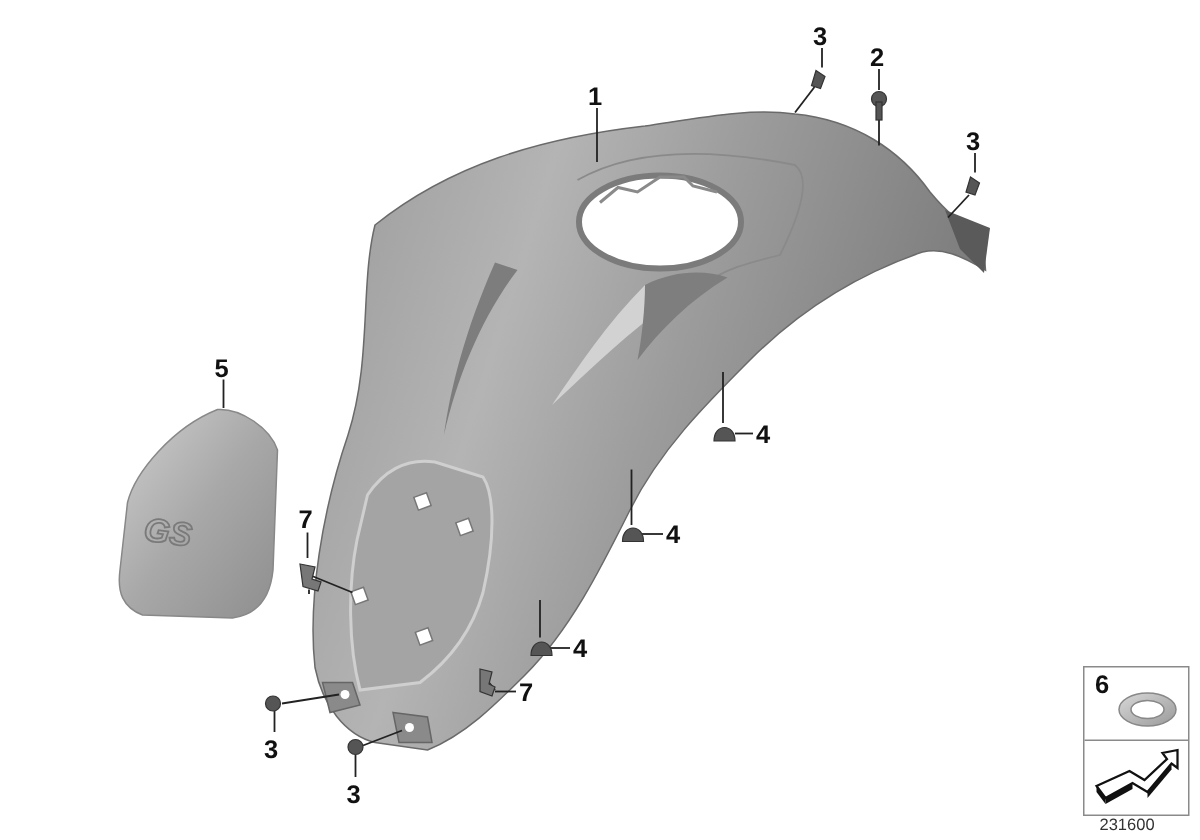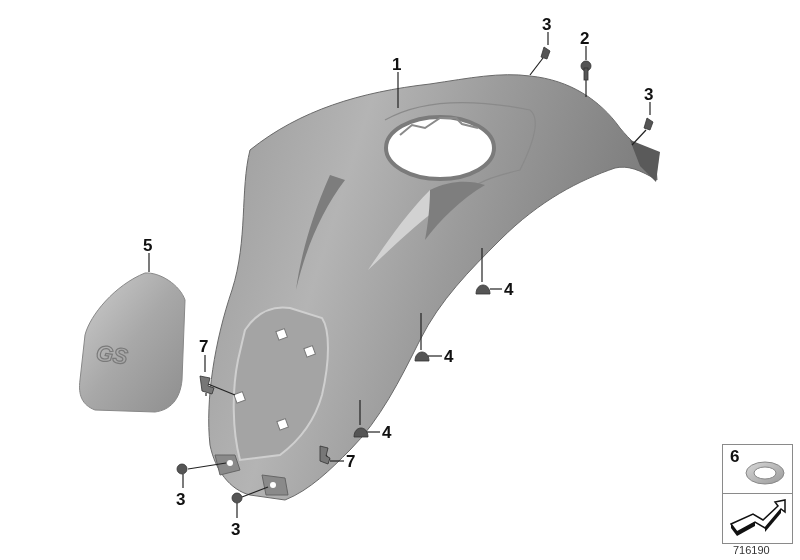--- a/index.html
+++ b/index.html
@@ -145,13 +145,13 @@
     <ellipse cx="42" cy="28" rx="11" ry="6" fill="#fff" stroke="#888"></ellipse>
   </svg>
   <div class="divider"></div>
   <svg width="69" height="49" style="position:absolute;left:0;top:49px">
     <path d="M8,30 L30,20 L40,26 L55,12 L52,8 L62,6 L62,18 L58,15 L42,34 L32,28 L14,38 Z" fill="#fff" stroke="#111" stroke-width="1.5"></path>
     <path d="M8,30 L8,34 L14,42 L14,38 Z" fill="#111"></path>
     <path d="M14,38 L14,42 L32,32 L32,28 Z" fill="#111"></path>
     <path d="M42,34 L42,38 L58,19 L58,15 Z" fill="#111"></path>
   </svg>
 </div>
-<div class="doc-id">716190</div>
+<div class="doc-id">231600</div>
 
 </body></html>

